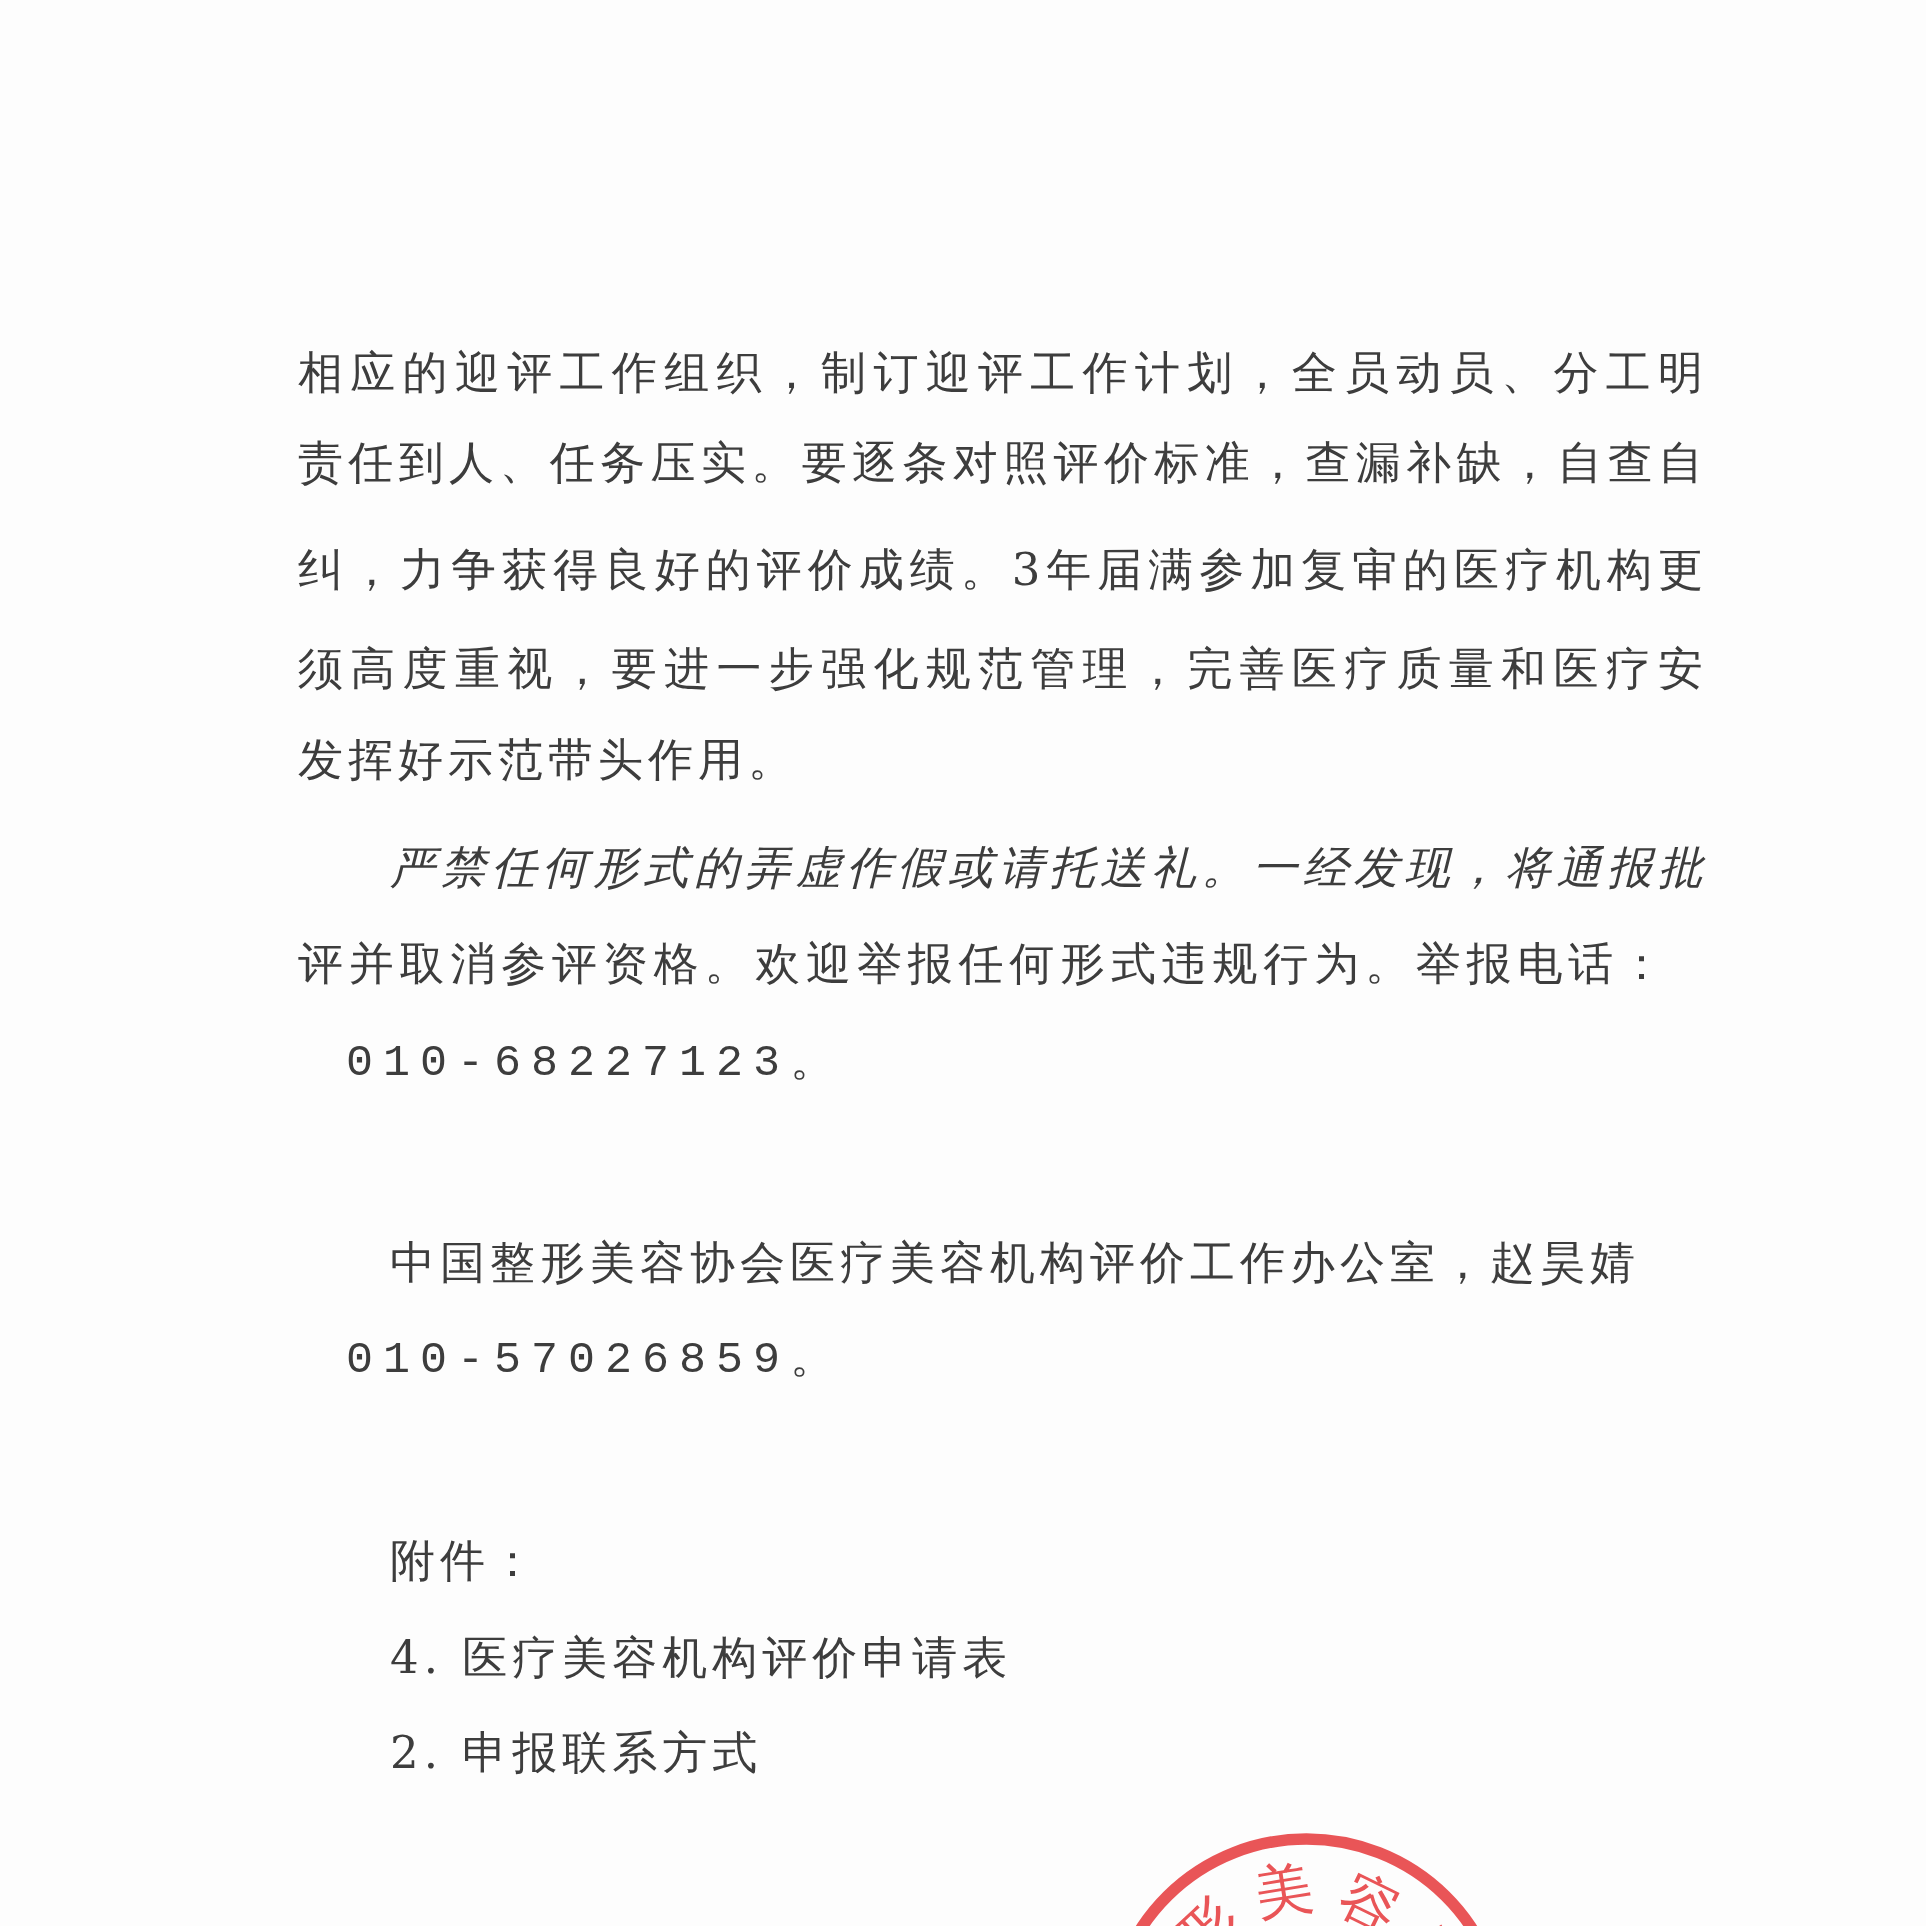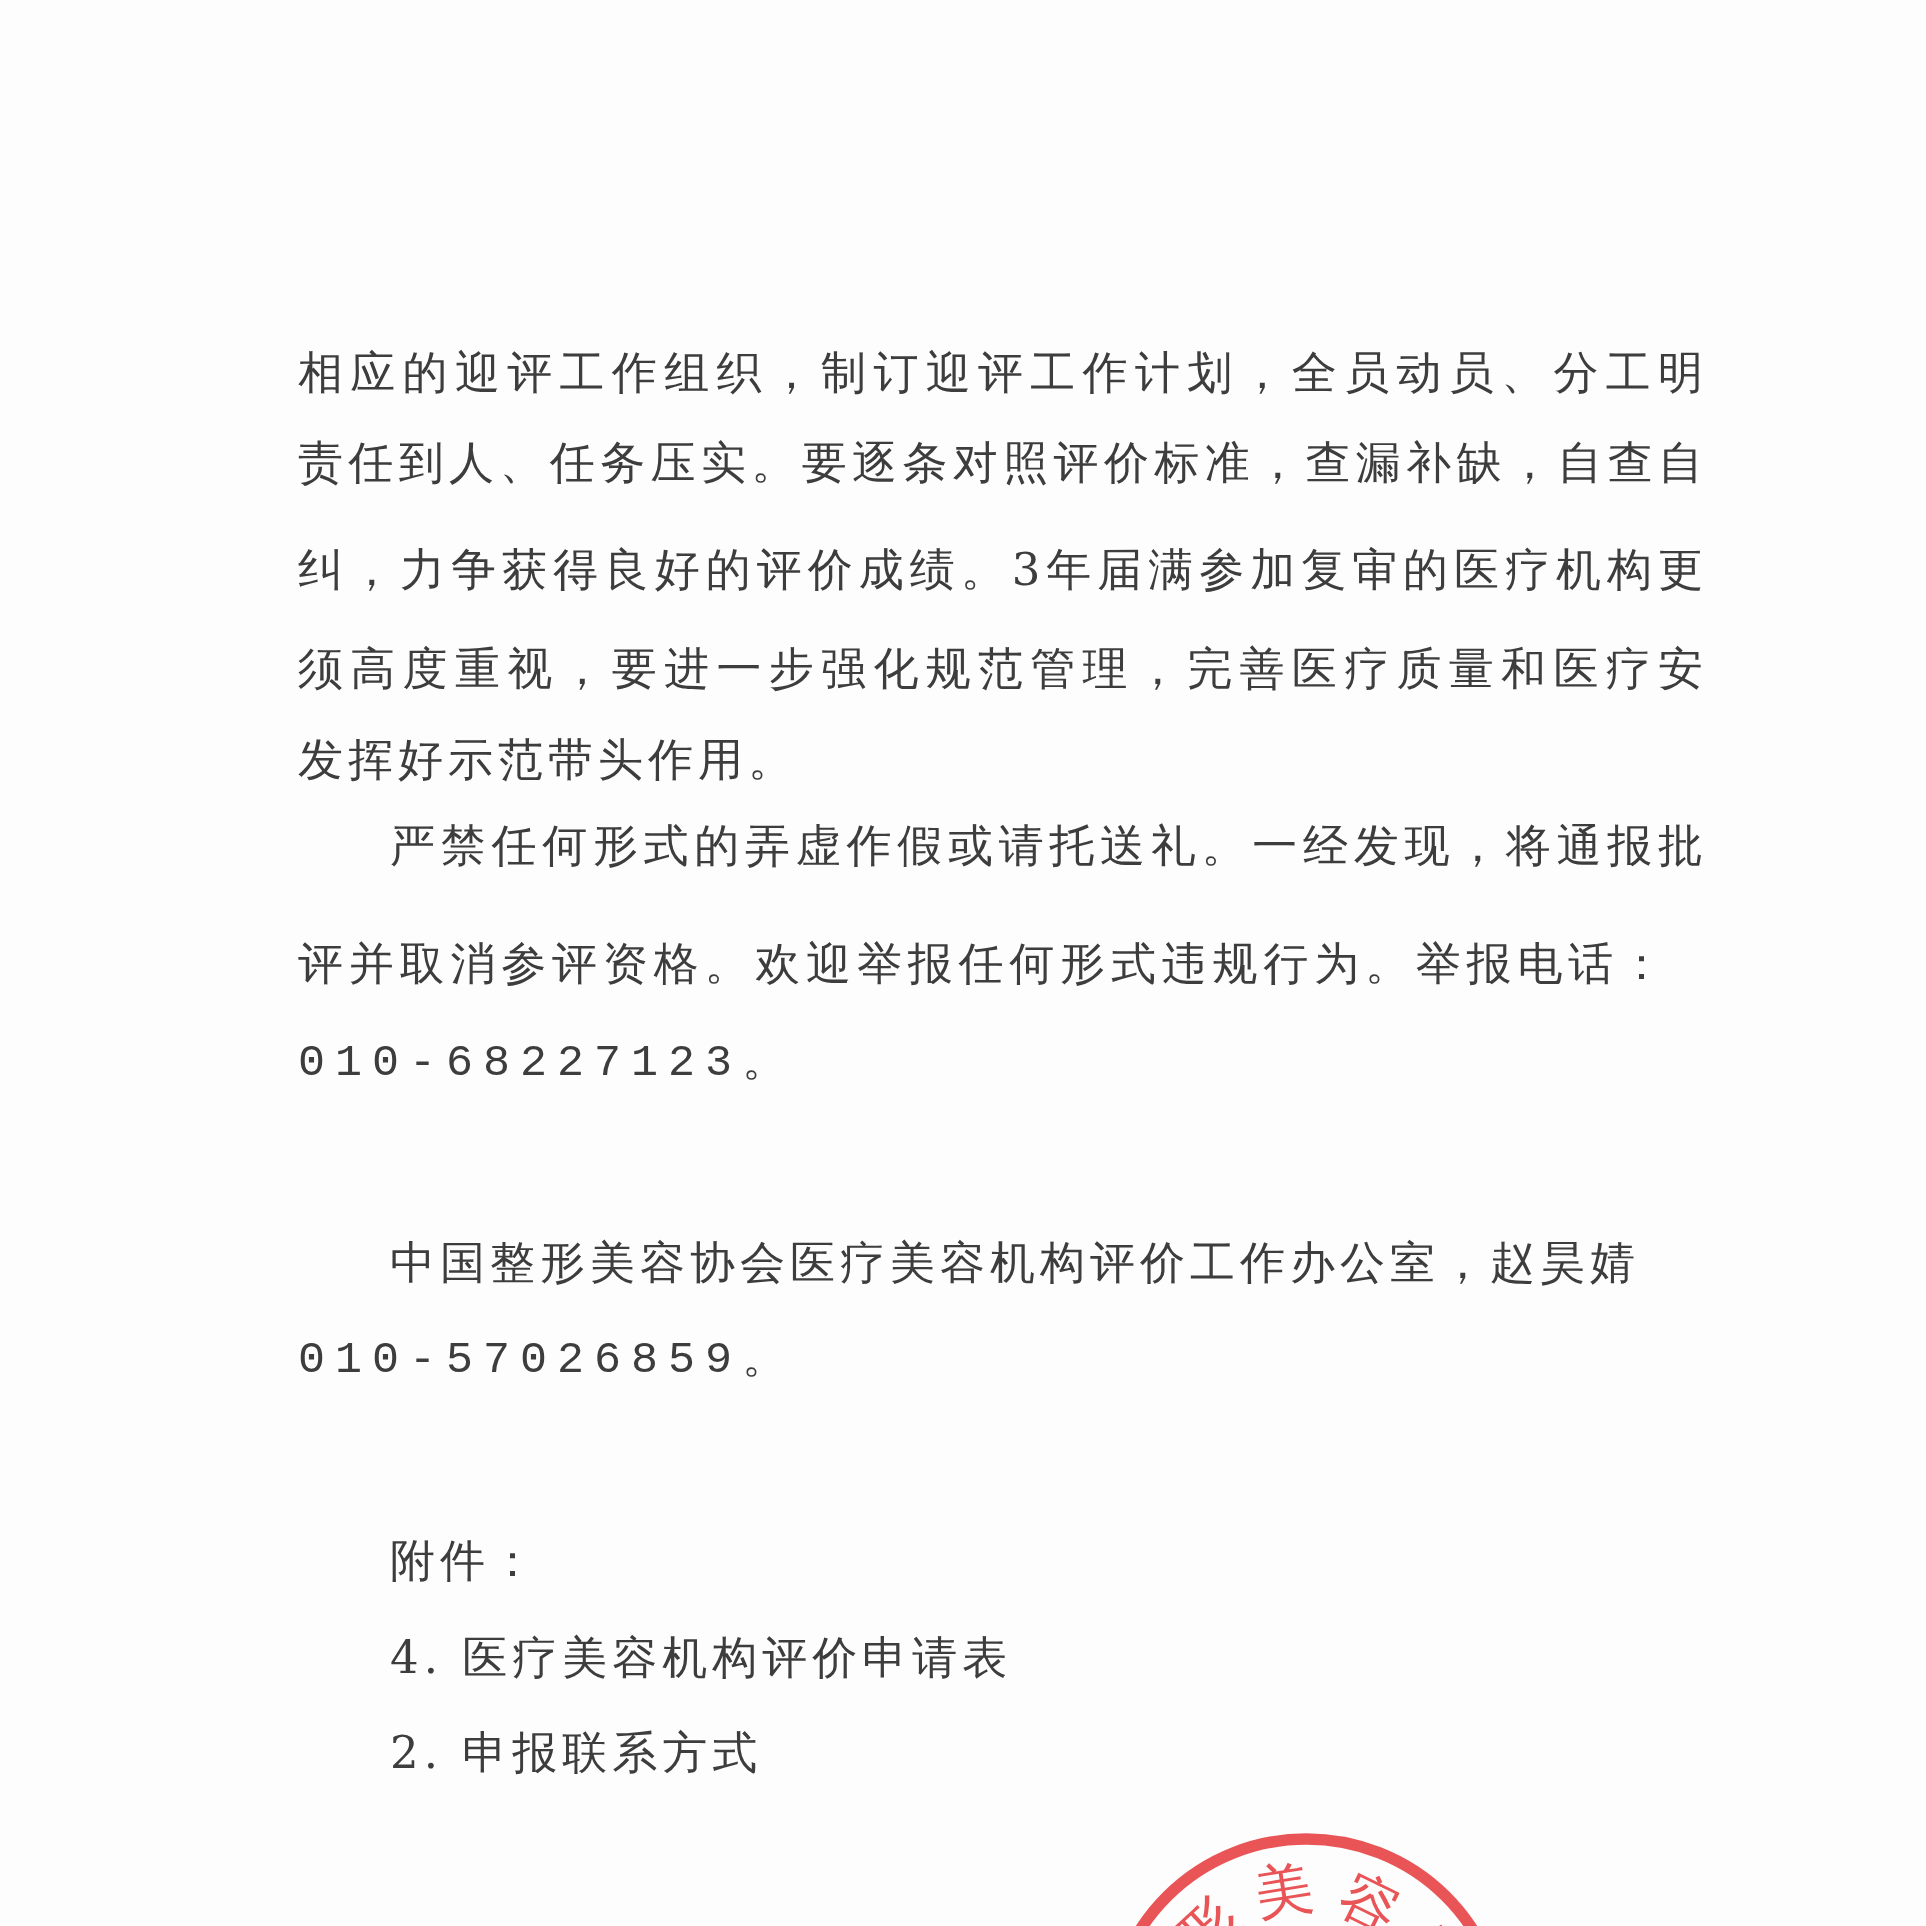--- a/index.html
+++ b/index.html
@@ -5,35 +5,35 @@
   html, body { margin: 0; padding: 0; background: #ffffff; }
   body { width: 1958px; height: 2605px; position: relative; overflow: hidden;
          font-family: "DejaVu Serif", "Liberation Serif", serif; color: #3c3c3c; }
   .page { position: absolute; left: 0; top: 0; width: 1958px; height: 2605px; background: #fdfdfd; }
   .line { position: absolute; height: 77px; line-height: 77px; white-space: nowrap;
           font-size: 45px; letter-spacing: 5px; color: #3d3d3d; }
   .full { left: 298px; width: 1410px; text-align: justify; text-align-last: justify; white-space: normal; overflow: hidden; }
   .left { left: 298px; font-family: Liberation Mono, monospace; }
   .indent { left: 390px; }
   .heading { font-family: "DejaVu Sans", "Liberation Sans", sans-serif; font-weight: bold; color: #333; letter-spacing: 5.4px; }
-  .digits { letter-spacing: 10px; }
+  .digits { letter-spacing: 10px; margin-left: 48px; }
   .seal { position: absolute; left: 1103px; top: 1832px; width: 407px; height: 402px; z-index: 2; opacity: 0.92; }
 </style>
 </head>
 <body>
 
 <div class="page">
 
   <div class="line full" style="top:334px">相应的迎评工作组织，制订迎评工作计划，全员动员、分工明确、</div>
   <div class="line full" style="top:424px">责任到人、任务压实。要逐条对照评价标准，查漏补缺，自查自</div>
   <div class="line full" style="top:531px">纠，力争获得良好的评价成绩。3年届满参加复审的医疗机构更</div>
   <div class="line full" style="top:630px">须高度重视，要进一步强化规范管理，完善医疗质量和医疗安全，</div>
   <div class="line left" style="top:725px">发挥好示范带头作用。</div>
 
-  <div class="line full" style="top:807px; left:390px; width:1318px;">严禁任何形式的弄虚作假或请托送礼。一经发现，将通报批</div>
+  <div class="line full" style="top:829px; left:390px; width:1318px;font-style:italic;">严禁任何形式的弄虚作假或请托送礼。一经发现，将通报批</div>
   <div class="line full" style="top:925px; width:1371px;">评并取消参评资格。欢迎举报任何形式违规行为。举报电话：</div>
   <div class="line left digits" style="top:1025px">010-68227123。</div>
 
 
   <div class="line indent" style="top:1224px">中国整形美容协会医疗美容机构评价工作办公室，赵昊婧</div>
   <div class="line left digits" style="top:1322px">010-57026859。</div>
 
   <div class="line indent" style="top:1522px">附件：</div>
   <div class="line indent" style="top:1619px">4. 医疗美容机构评价申请表</div>
   <div class="line indent" style="top:1714px">2. 申报联系方式</div>

